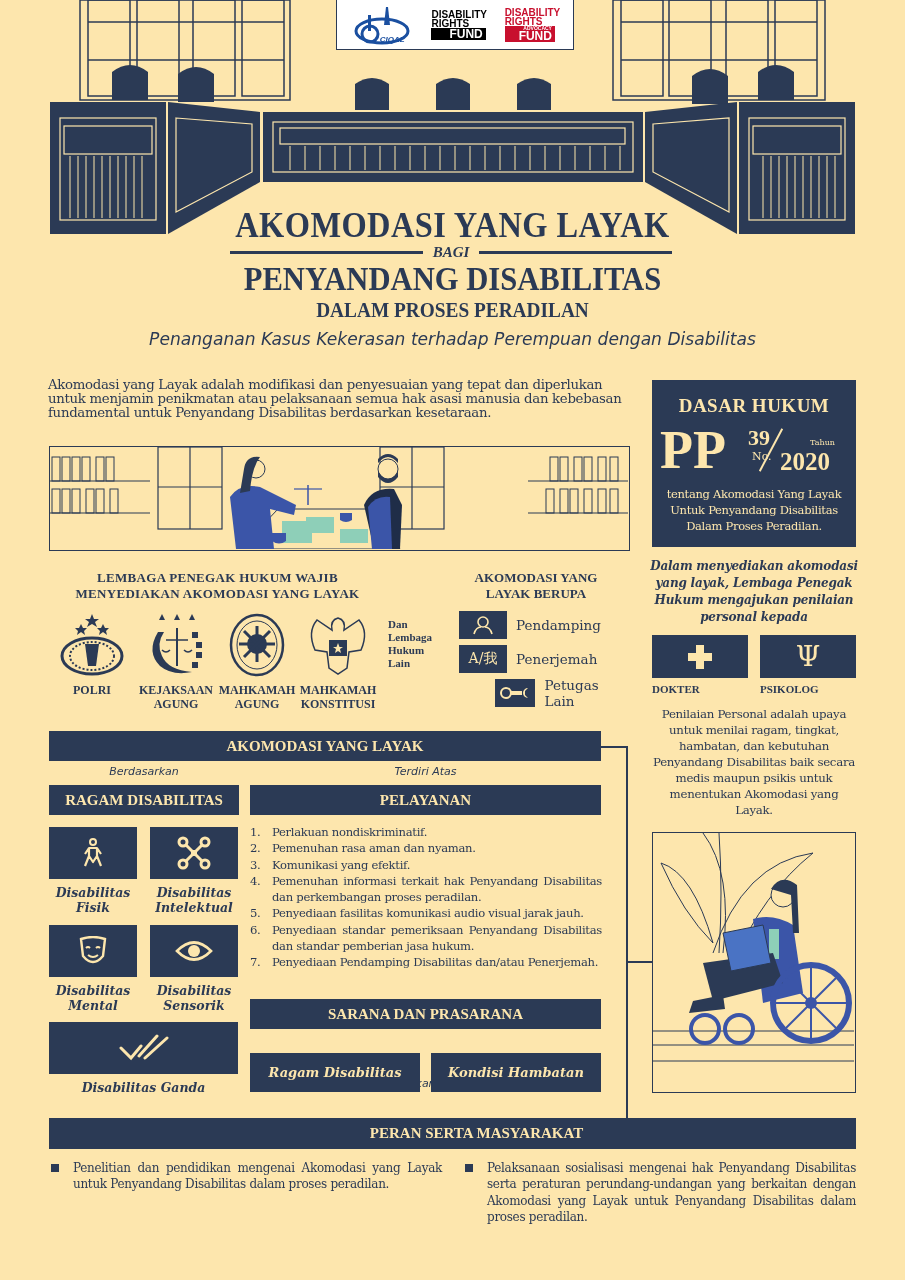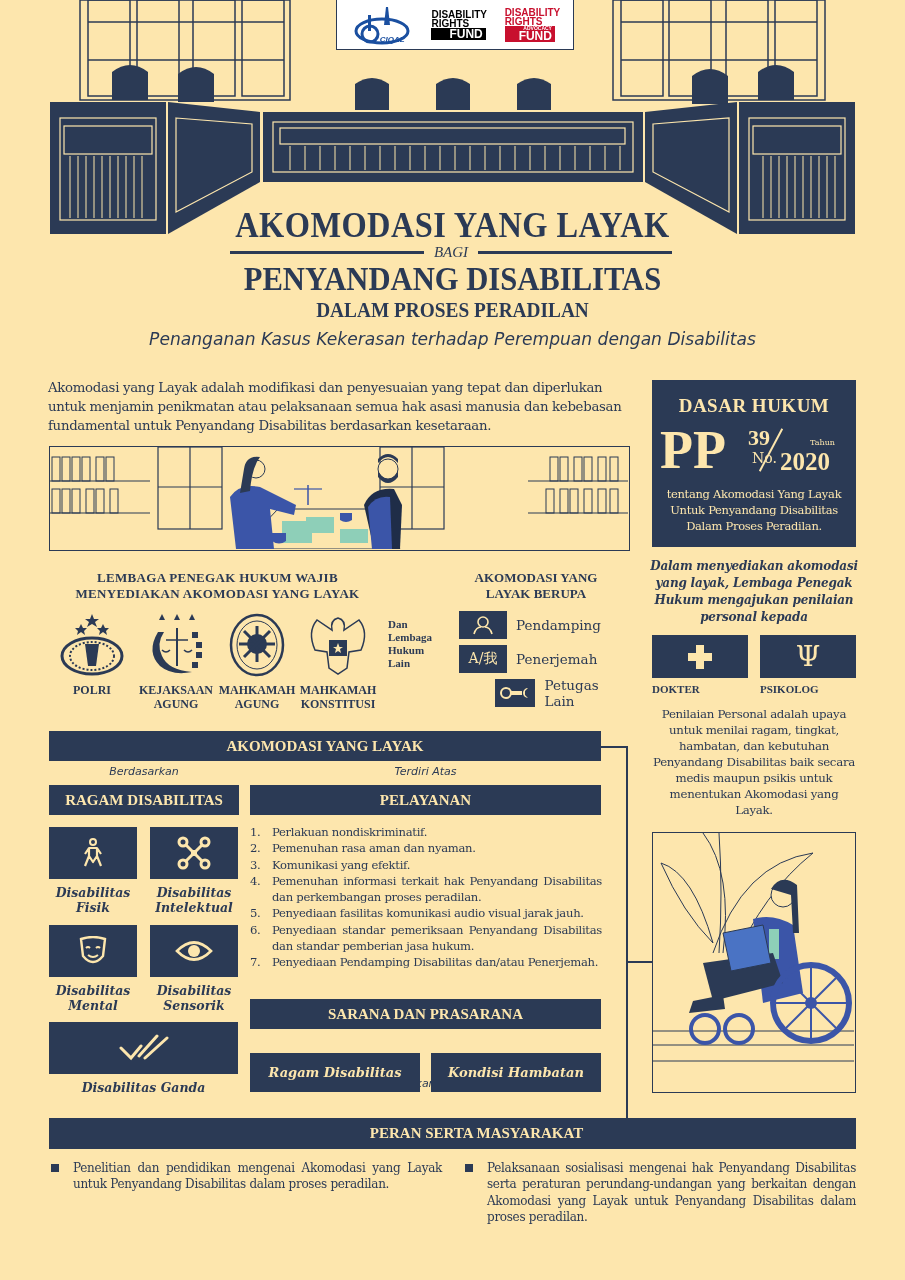--- a/index.html
+++ b/index.html
@@ -16,36 +16,36 @@
   .logo-drf .fund { background: #000; color: #fff; display: inline-block; padding: 0 3px 0 18px; font-size: 12px; line-height: 12px; }
   .logo-draf { color: #c8102e; }
   .logo-draf .fund { background: #c8102e; color: #fff; display: inline-block; padding: 0 3px 0 14px; font-size: 12px; line-height: 11px; text-align: right; }
   .logo-draf .adv { font-size: 5px; display: block; line-height: 5px; }
   .logo-ciqal { color: #1a4fa0; font-size: 8px; font-style: italic; position: relative; width: 64px; height: 44px; }
 
   
   .title1 { position: absolute; left: 0; width: 905px; top: 204px; text-align: center; font-family: "Liberation Serif", serif; font-weight: bold; font-size: 36px; letter-spacing: 0.5px; transform: scaleX(0.9); }
   .bagi-row { position: absolute; left: 230px; width: 442px; top: 244px; height: 16px; display: flex; align-items: center; gap: 10px; }
   .bagi-row .rule { flex: 1; height: 3px; background: #2b3a55; }
-  .bagi-row .bagi { font-family: "Liberation Serif", serif; font-style: italic; font-weight: normal; font-size: 15px; }
+  .bagi-row .bagi { font-family: "Liberation Serif", serif; font-style: italic; font-weight: bold; font-size: 15px; }
   .title2 { position: absolute; left: 0; width: 905px; top: 260px; text-align: center; font-family: "Liberation Serif", serif; font-weight: bold; font-size: 34px; transform: scaleX(0.9); }
   .title3 { position: absolute; left: 0; width: 905px; top: 298px; text-align: center; font-family: "Liberation Serif", serif; font-weight: bold; font-size: 21px; transform: scaleX(0.92); }
   .subtitle { position: absolute; left: 0; width: 905px; top: 328px; text-align: center; font-family: "DejaVu Sans", sans-serif; font-style: italic; font-size: 18px; font-weight: 300; transform: scaleX(0.95); }
 
-  .intro { position: absolute; left: 48px; top: 378px; width: 590px; font-size: 13.3px; line-height: 19px; letter-spacing: -0.3px; }
+  .intro { position: absolute; left: 48px; top: 378px; width: 590px; font-size: 13.3px; line-height: 14px; letter-spacing: -0.3px; }
 
   
   .mid-ill { position: absolute; left: 49px; top: 446px; width: 581px; height: 105px; border: 1.5px solid #2b3a55; }
 
   
   .dasar { position: absolute; left: 652px; top: 380px; width: 204px; height: 167px; background: #2b3a55; color: #fde6ad; text-align: center; }
   .dasar .h { font-family: "Liberation Serif", serif; font-weight: bold; font-size: 19px; margin-top: 15px; letter-spacing: 0.5px; }
   .dasar .pp { position: absolute; left: 8px; top: 42px; font-family: "Liberation Serif", serif; font-weight: bold; font-size: 54px; line-height: 56px; }
   .dasar .n39 { position: absolute; left: 96px; top: 45px; font-family: "Liberation Serif", serif; font-weight: bold; font-size: 22px; }
-  .dasar .no { position: absolute; left: 100px; top: 70px; font-size: 14px; }
+  .dasar .no { position: absolute; left: 100px; top: 70px; font-size: 11px; }
   .dasar .slash { position: absolute; left: 118px; top: 46px; width: 2px; height: 48px; background: #fde6ad; transform: rotate(28deg); }
   .dasar .tahun { position: absolute; left: 158px; top: 58px; font-size: 8px; }
   .dasar .yr { position: absolute; left: 128px; top: 68px; font-family: "Liberation Serif", serif; font-weight: bold; font-size: 25px; }
   .dasar .desc { position: absolute; left: 0; width: 204px; top: 106px; font-size: 11.5px; line-height: 16px; letter-spacing: -0.3px; }
 
   .penilaian-intro { position: absolute; left: 648px; top: 558px; width: 212px; text-align: center; font-style: italic; font-weight: bold; font-size: 12px; line-height: 17px; letter-spacing: -0.2px; }
   .prof-box { position: absolute; top: 635px; width: 96px; height: 43px; background: #2b3a55; color: #fde6ad; display: flex; align-items: center; justify-content: center; }
   .prof-label { position: absolute; top: 683px; width: 96px; font-family: "Liberation Serif", serif; font-weight: bold; font-size: 11px; }
   .penilaian-desc { position: absolute; left: 652px; top: 706px; width: 204px; text-align: center; font-size: 11.8px; line-height: 16px; letter-spacing: -0.3px; }
 

